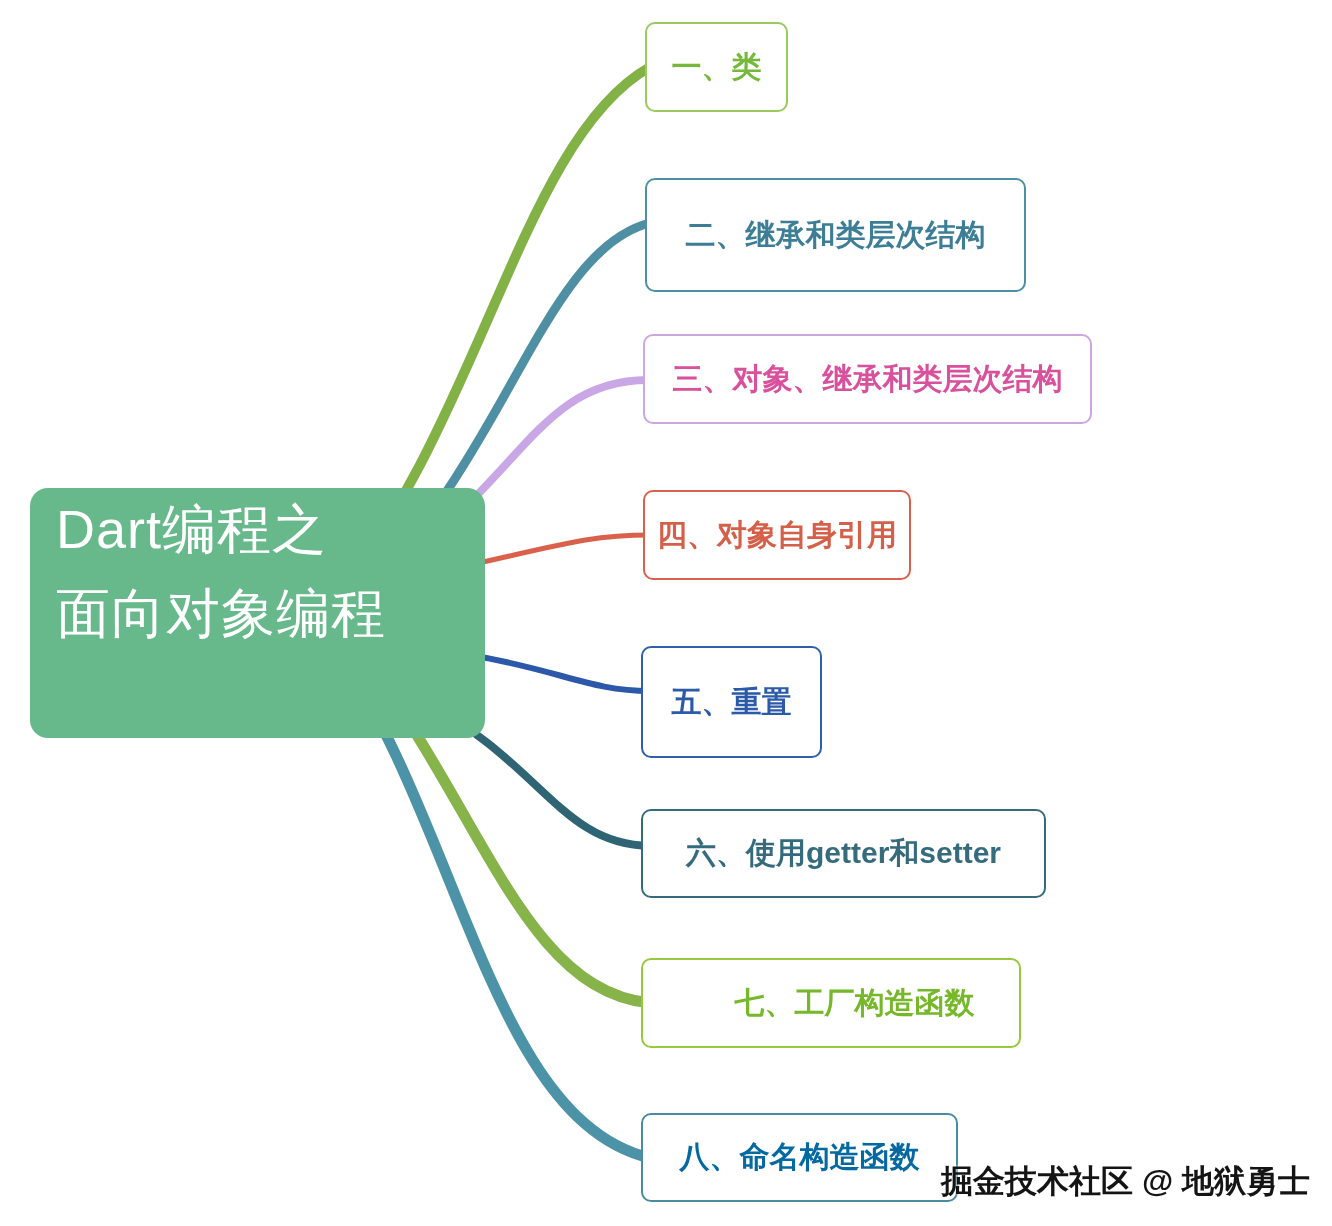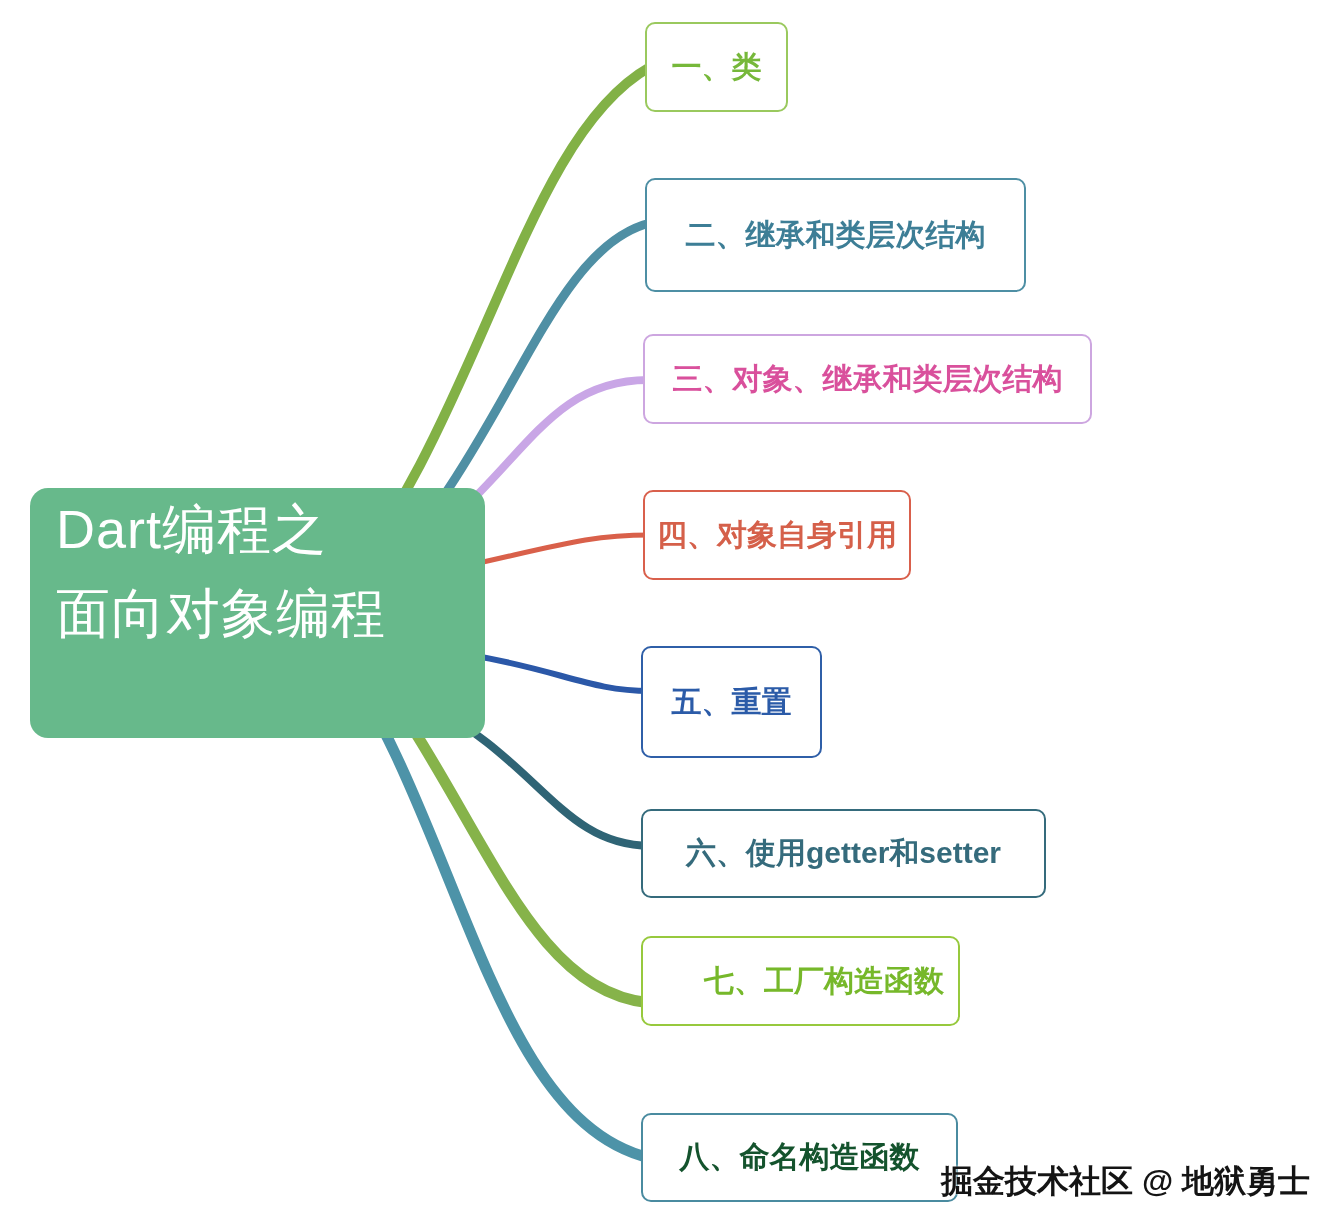--- a/index.html
+++ b/index.html
@@ -53,21 +53,21 @@
     font-weight: 700;
     box-sizing: border-box;
     white-space: nowrap;
   }
   .node-1 { left: 645px; top: 22px;   width: 143px; height: 90px; }
   .node-2 { left: 645px; top: 178px;  width: 381px; height: 114px; }
   .node-3 { left: 643px; top: 334px;  width: 449px; height: 90px; }
   .node-4 { left: 643px; top: 490px;  width: 268px; height: 90px; }
   .node-5 { left: 641px; top: 646px;  width: 181px; height: 112px; }
   .node-6 { left: 641px; top: 801px;  width: 405px; height: 89px; }
-  .node-7 { left: 641px; top: 936px;  width: 319px; height: 90px; padding-left: 47px; }
+  .node-7 { left: 641px; top: 958px;  width: 380px; height: 90px; padding-left: 47px; }
   .node-8 { left: 641px; top: 1113px; width: 317px; height: 89px; }
   .watermark {
     position: absolute;
     right: 22px;
     top: 1160px;
     z-index: 3;
     font-size: 32px;
     font-weight: 700;
     color: #141414;
     text-shadow: 0 0 3px rgba(255,255,255,0.9);
@@ -115,19 +115,19 @@
   </div>
 
   <div class="node node-6" style="border-color: rgb(53, 107, 124); color: rgb(53, 107, 124); margin-top: 8px;">
     <span>六、使用getter和setter</span>
   </div>
 
   <div class="node node-7" style="border-color: rgb(151, 201, 61); color: rgb(118, 184, 42);">
     <span>七、工厂构造函数</span>
   </div>
 
-  <div class="node node-8" style="border-color: rgb(74, 139, 160); color: #14532d;">
+  <div class="node node-8" style="border-color: rgb(74, 139, 160); color: #0369a1;">
     <span>八、命名构造函数</span>
   </div>
 
   <div class="watermark">掘金技术社区 @ 地狱勇士</div>
 
 </div>
 
 </body></html>

